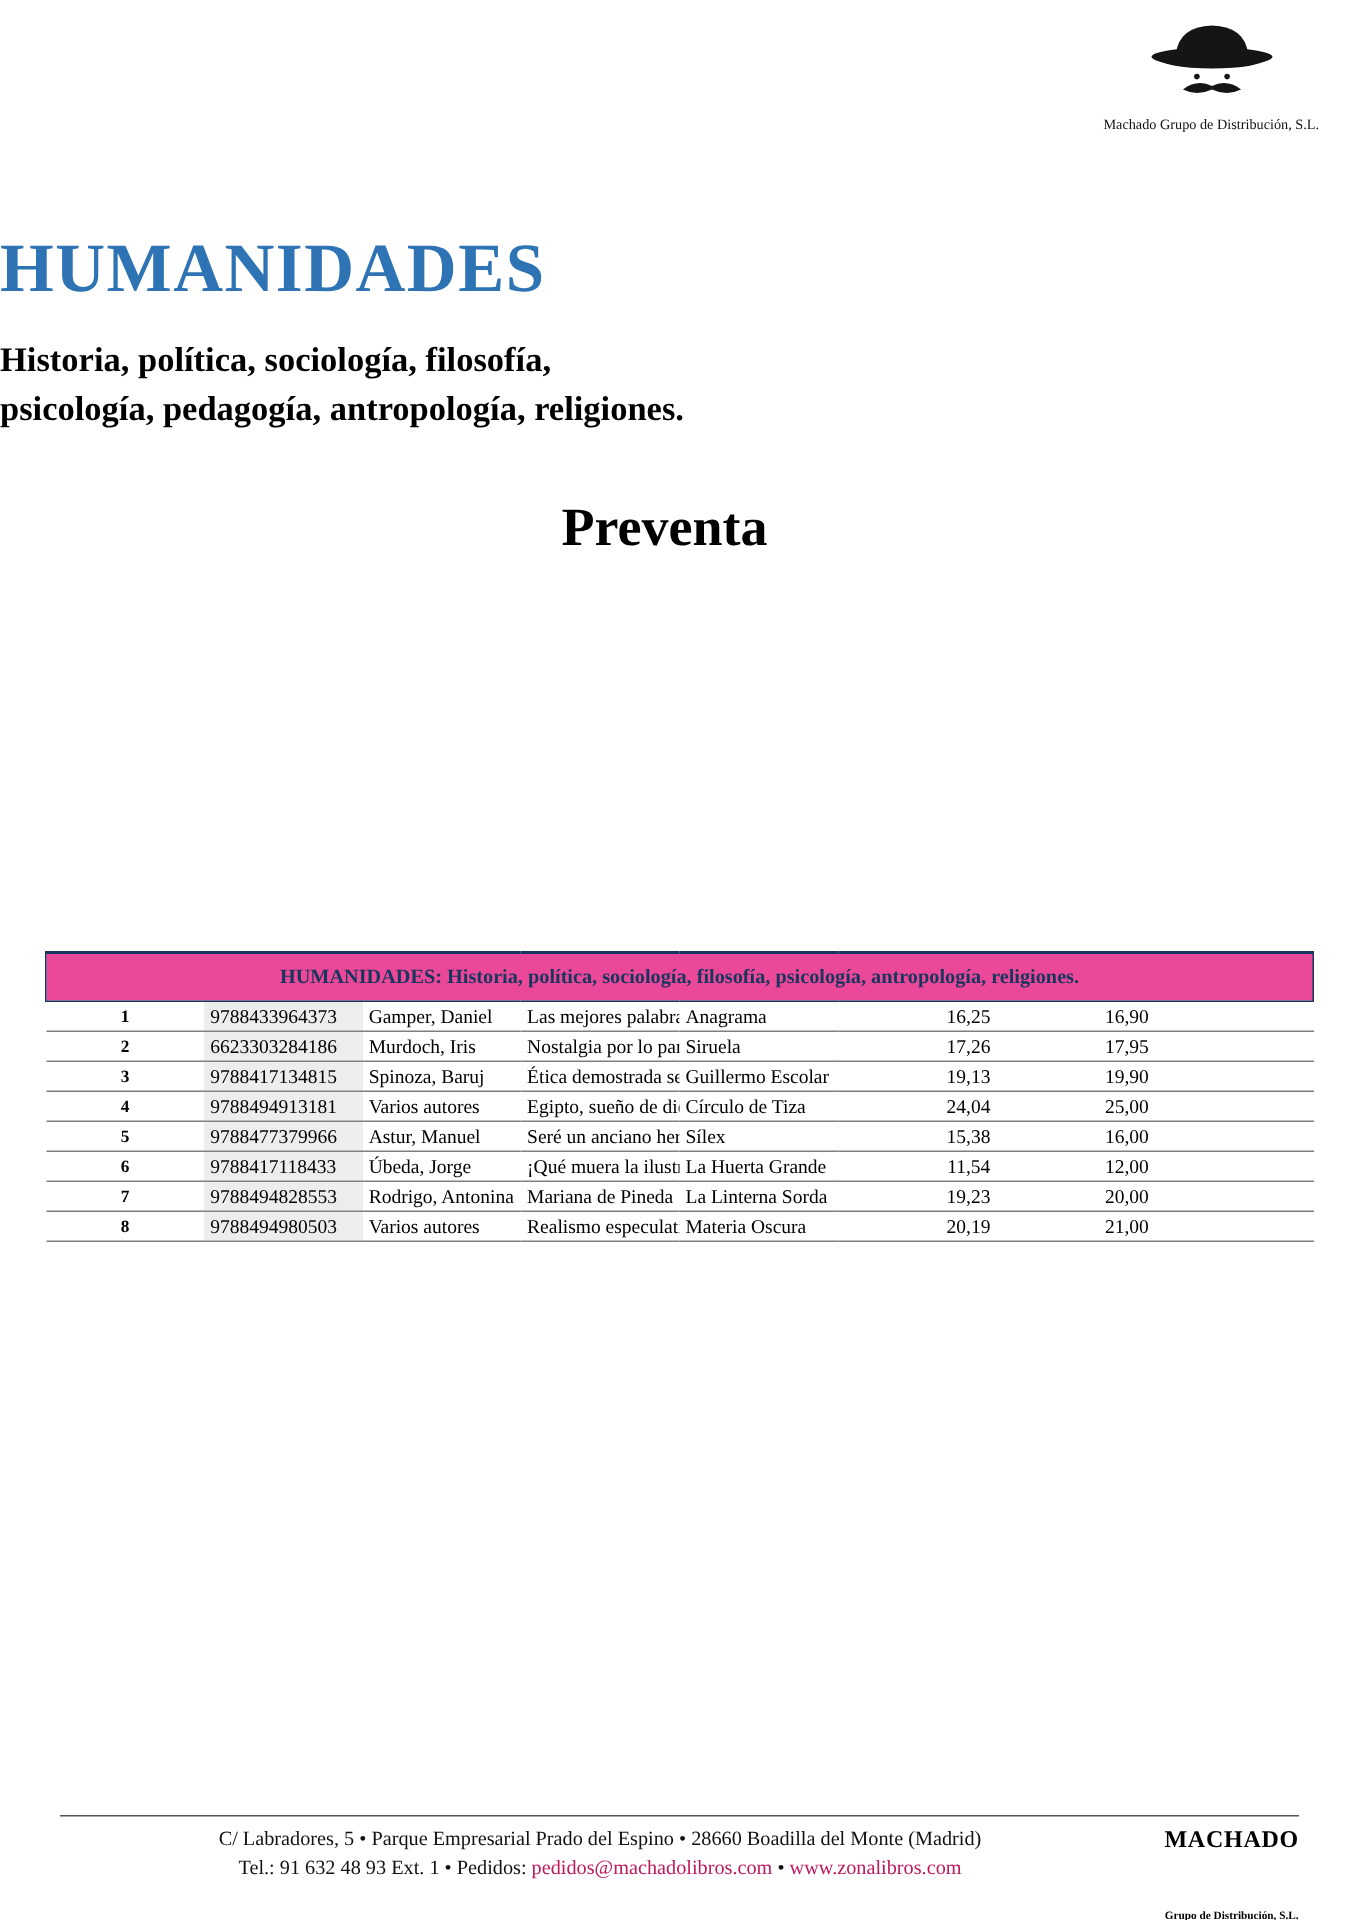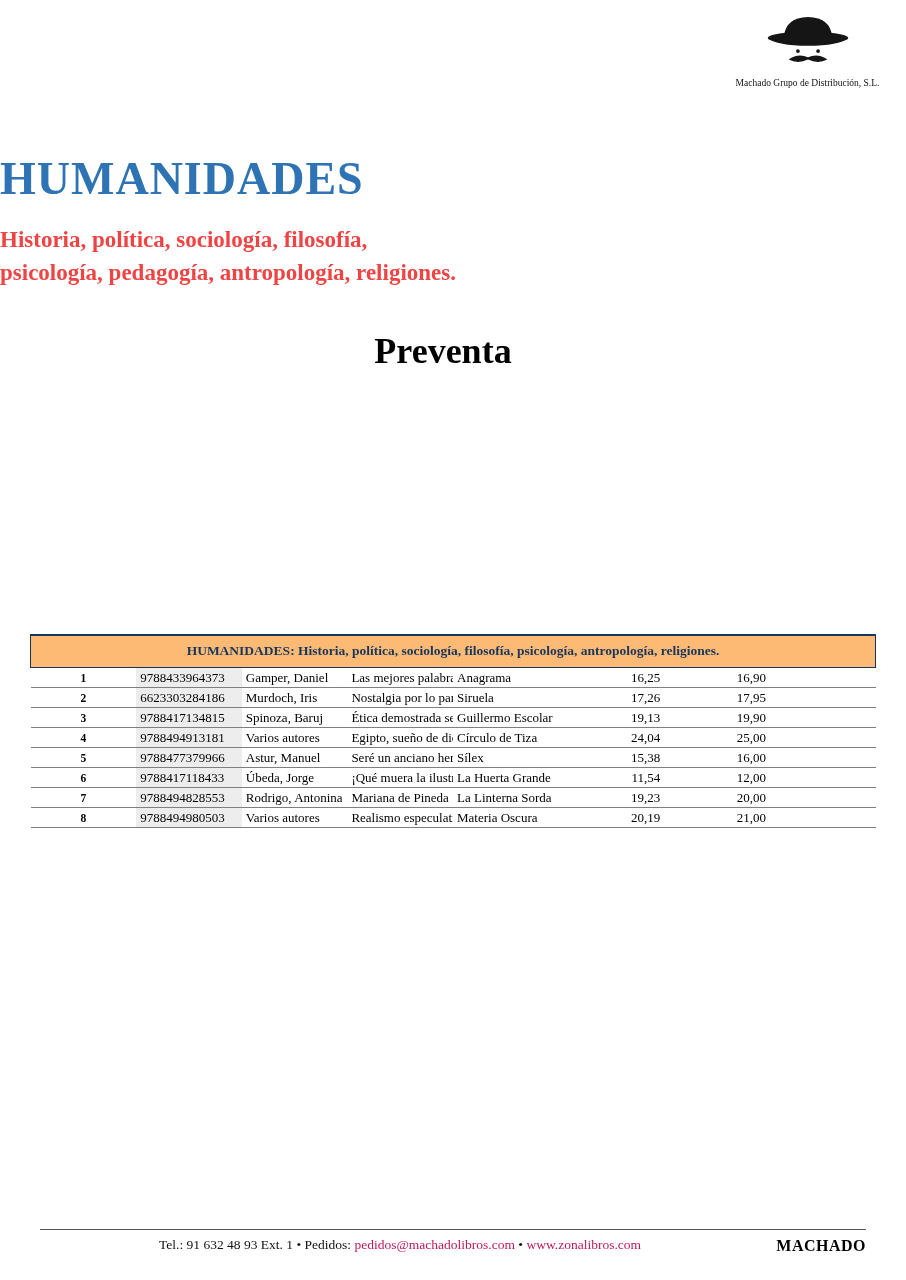--- a/index.html
+++ b/index.html
@@ -43,21 +43,21 @@
   .main-title {
     font-size: 46px;
     font-weight: bold;
     color: #2E74B5;
     letter-spacing: 1px;
   }
   .subtitle {
     margin-top: 18px;
     font-size: 23px;
     font-weight: bold;
-    color: #ef4444;
+    color: #000000;
     line-height: 33px;
   }
   .preventa-block {
     position: absolute;
     top: 326px;
     left: 0;
     width: 886px;
     text-align: center;
     font-size: 36px;
     font-weight: bold;
@@ -74,21 +74,21 @@
   }
   table.books {
     width: 100%;
     border-collapse: collapse;
     font-family: "Liberation Serif", serif;
     font-size: 13px;
     color: #000;
     table-layout: fixed;
   }
   table.books th.band {
-    background: #fdba74;
+    background: #ec4899;
     border: 1px solid #17365D;
     border-top: 2px solid #17365D;
     color: #17365D;
     font-size: 13.5px;
     font-weight: bold;
     text-align: center;
     padding: 3px 2px;
     height: 32px;
   }
   table.books td {
@@ -264,20 +264,21 @@
             <td class="col-price">20,19</td>
             <td class="col-pvp">21,00</td>
             <td class="col-filler"></td>
           </tr>
         </tbody>
     </table>
   </div>
 
   <div class="footer">
     <div class="footer-center">
+      <div>C/ Labradores, 5 • Parque Empresarial Prado del Espino • 28660 Boadilla del Monte (Madrid)</div>
       <div>
         <span>Tel.: 91 632 48 93 Ext. 1   •   Pedidos: </span><a class="footer-link" href="#">pedidos@machadolibros.com</a><span>   •   </span><a class="footer-link" href="#">www.zonalibros.com</a>
       </div>
     </div>
     <div class="footer-brand">
       <div class="brand-name">MACHADO</div>
       <div class="brand-sub">Grupo de Distribución, S.L.</div>
     </div>
   </div>
 

